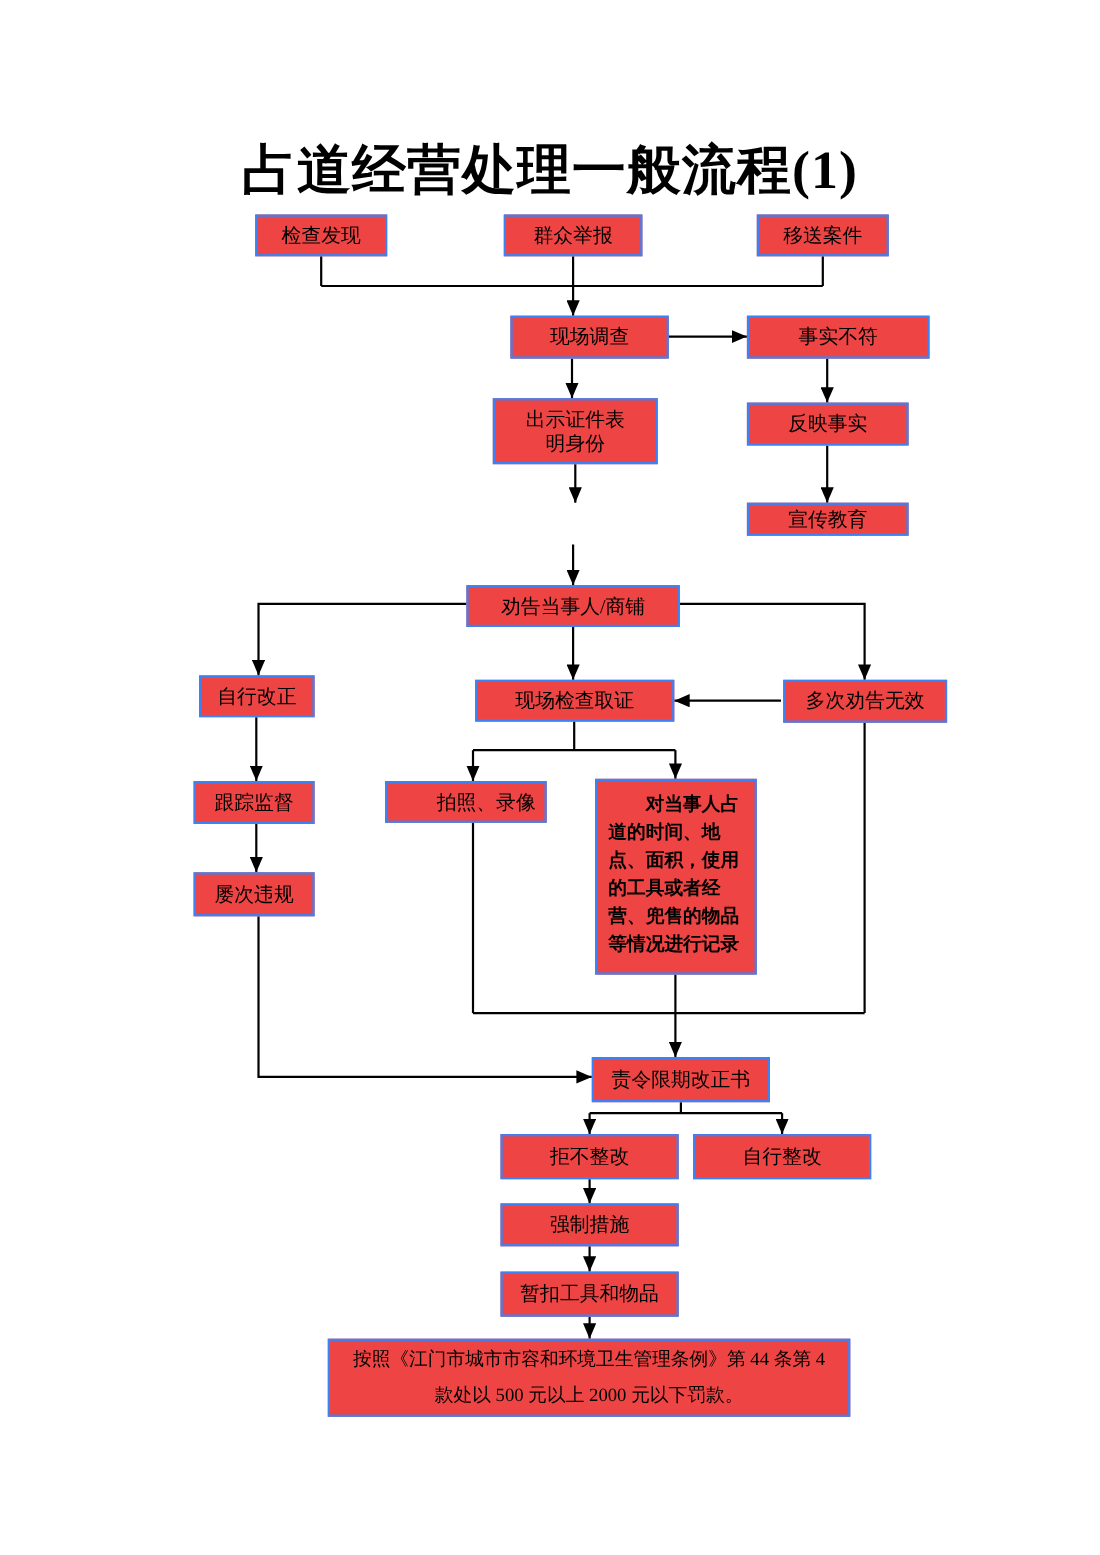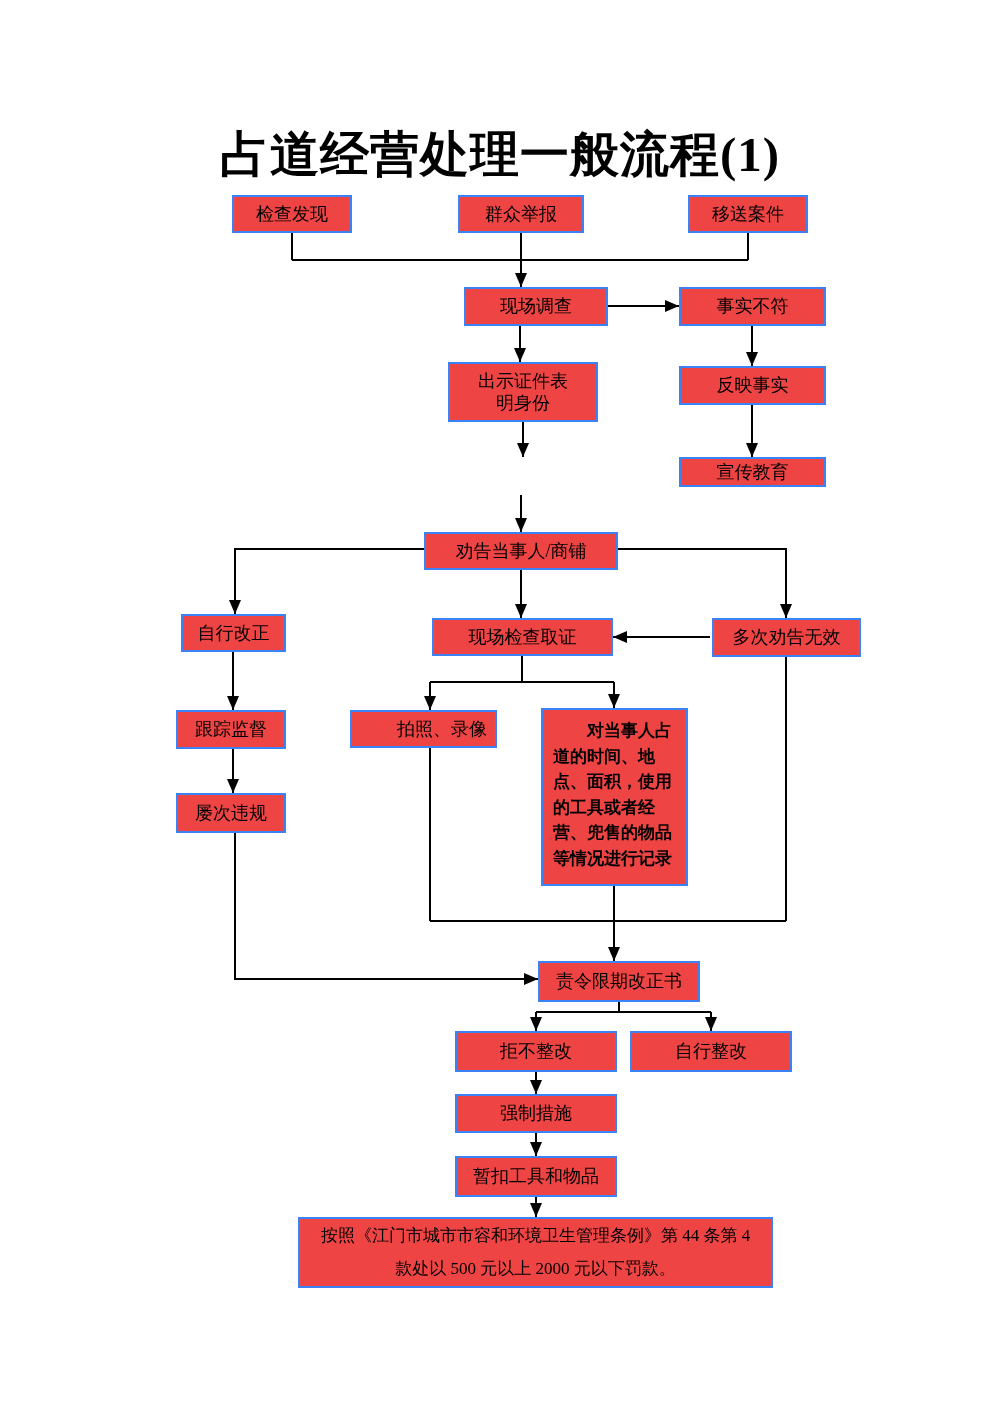--- a/index.html
+++ b/index.html
@@ -37,21 +37,21 @@
     align-items: center;
     justify-content: center;
     text-align: center;
     font-size: 18px;
     line-height: 1.25;
   }
   .n-inspect        { left:232px; top:195px; width:120px; height:38px; }
   .n-report         { left:458px; top:195px; width:126px; height:38px; }
   .n-transfer       { left:688px; top:195px; width:120px; height:38px; }
   .n-siteinv        { left:464px; top:287px; width:144px; height:39px; }
-  .n-mismatch       { left:679px; top:287px; width:147px; height:39px; }
+  .n-mismatch       { left:679px; top:287px; width:166px; height:39px; }
   .n-credentials    { left:448px; top:362px; width:150px; height:60px; padding:0 22px; }
   .n-reflect        { left:679px; top:366px; width:147px; height:39px; }
   .n-true           { left:430px; top:457px; width:183px; height:38px; }
   .n-educate        { left:679px; top:457px; width:147px; height:30px; }
   .n-advise         { left:424px; top:532px; width:194px; height:38px; }
   .n-selfcorrect    { left:181px; top:614px; width:105px; height:38px; }
   .n-evidence       { left:432px; top:618px; width:181px; height:38px; }
   .n-advinvalid     { left:712px; top:618px; width:149px; height:39px; }
   .n-track          { left:176px; top:710px; width:110px; height:39px; }
   .n-photo          { left:350px; top:710px; width:147px; height:38px;padding-left:37px; }

